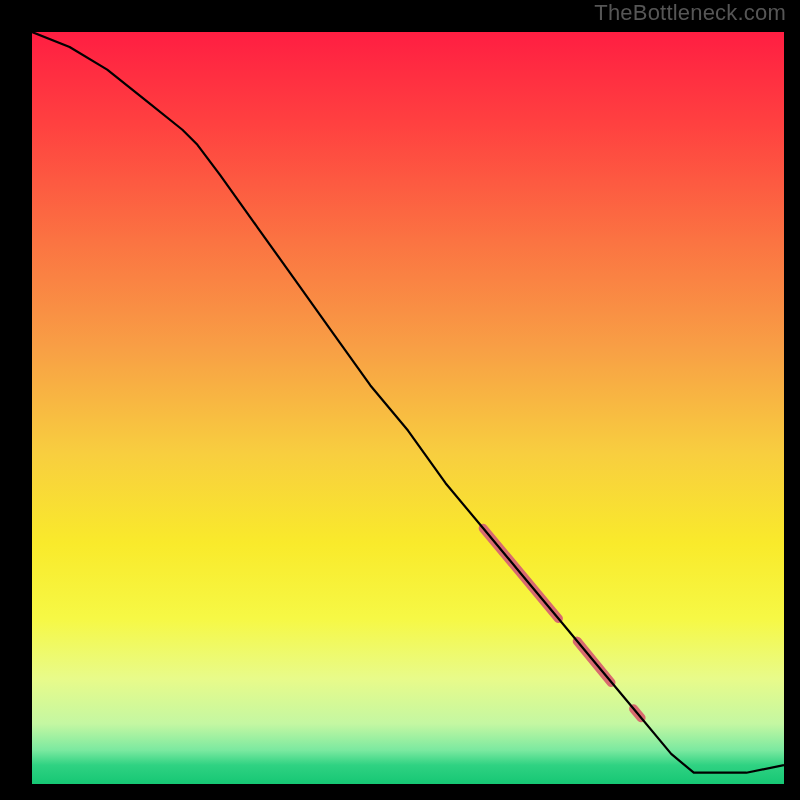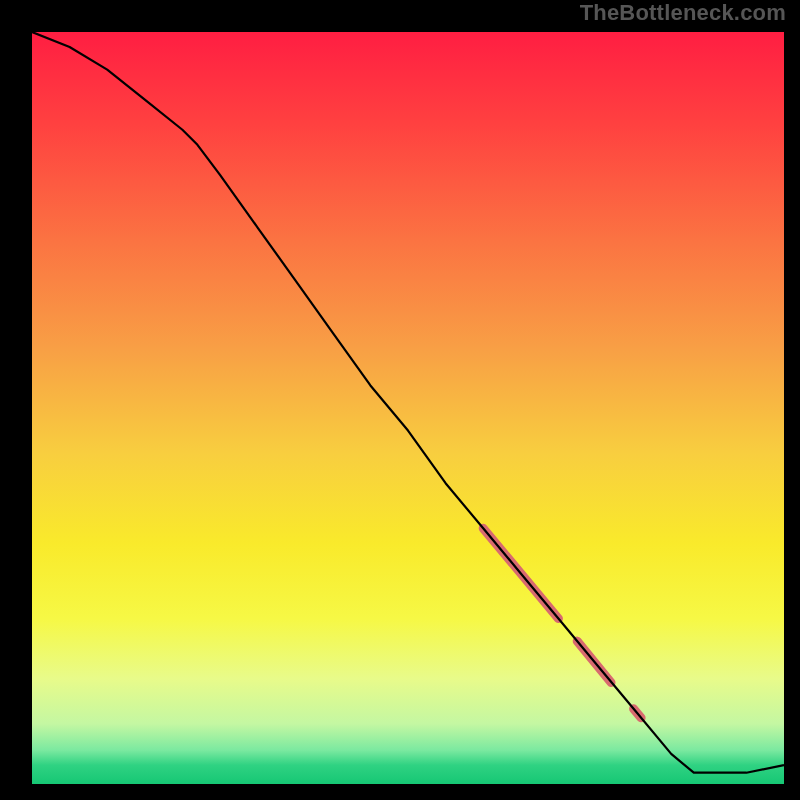--- a/index.html
+++ b/index.html
@@ -21,21 +21,21 @@
     top: 32px;
     width: 752px;
     height: 752px;
   }
   .watermark {
     position: absolute;
     top: 0;
     right: 14px;
     font-family: Arial, Helvetica, sans-serif;
     font-size: 22px;
-    font-weight: 700;
+    font-weight: 400;
     color: #565656;
     letter-spacing: 0.2px;
   }
 </style>
 </head>
 <body>
 
 <div class="stage">
   <div class="watermark">TheBottleneck.com</div>
 

